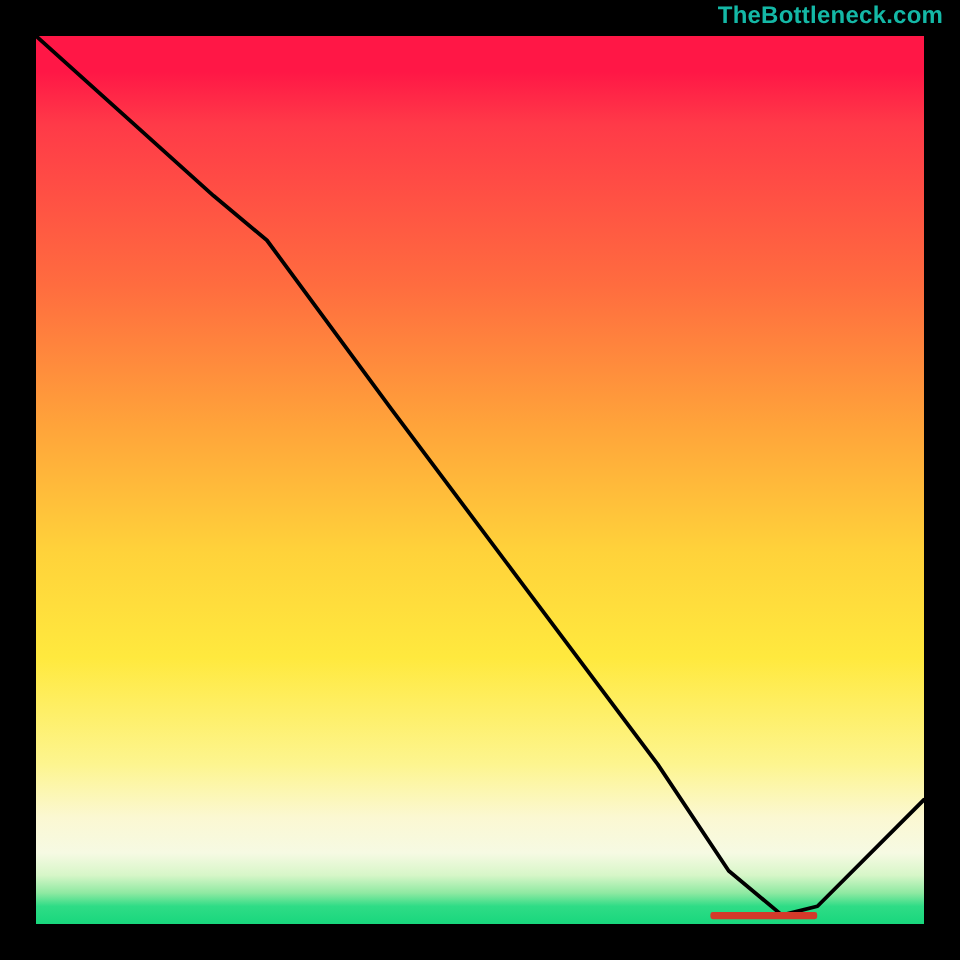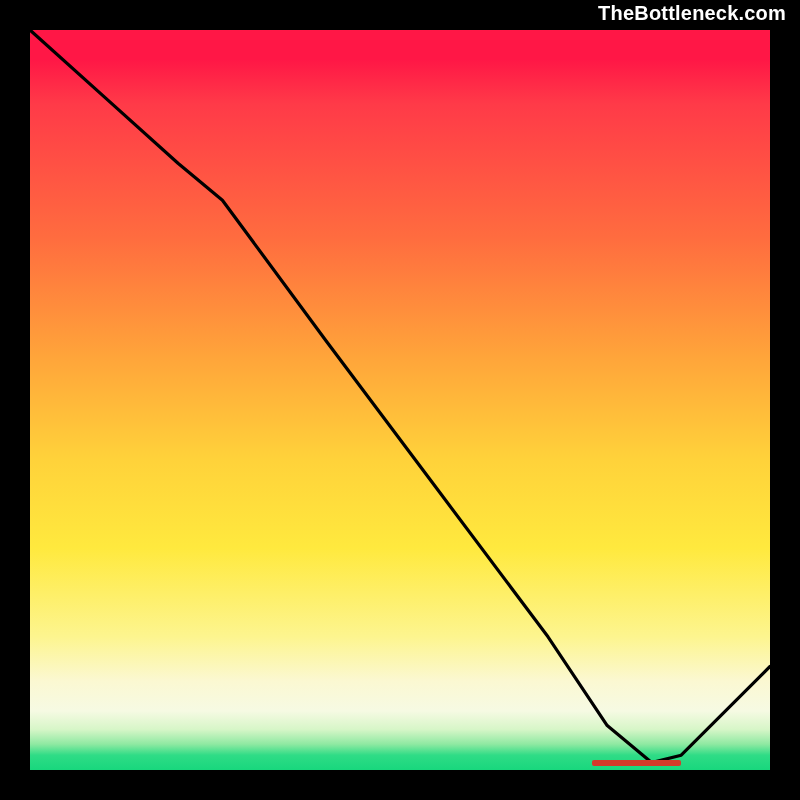--- a/index.html
+++ b/index.html
@@ -13,21 +13,21 @@
   }
   .container {
     position: relative;
     width: 800px;
     height: 800px;
   }
   .watermark {
     position: absolute;
     top: 2px;
     right: 14px;
-    color: #ffffff;
+    color: #14b8a6;
     font-size: 20px;
     font-weight: 600;
     letter-spacing: 0.2px;
     z-index: 3;
   }
   .plot-frame {
     position: absolute;
     left: 30px;
     top: 30px;
     width: 740px;

